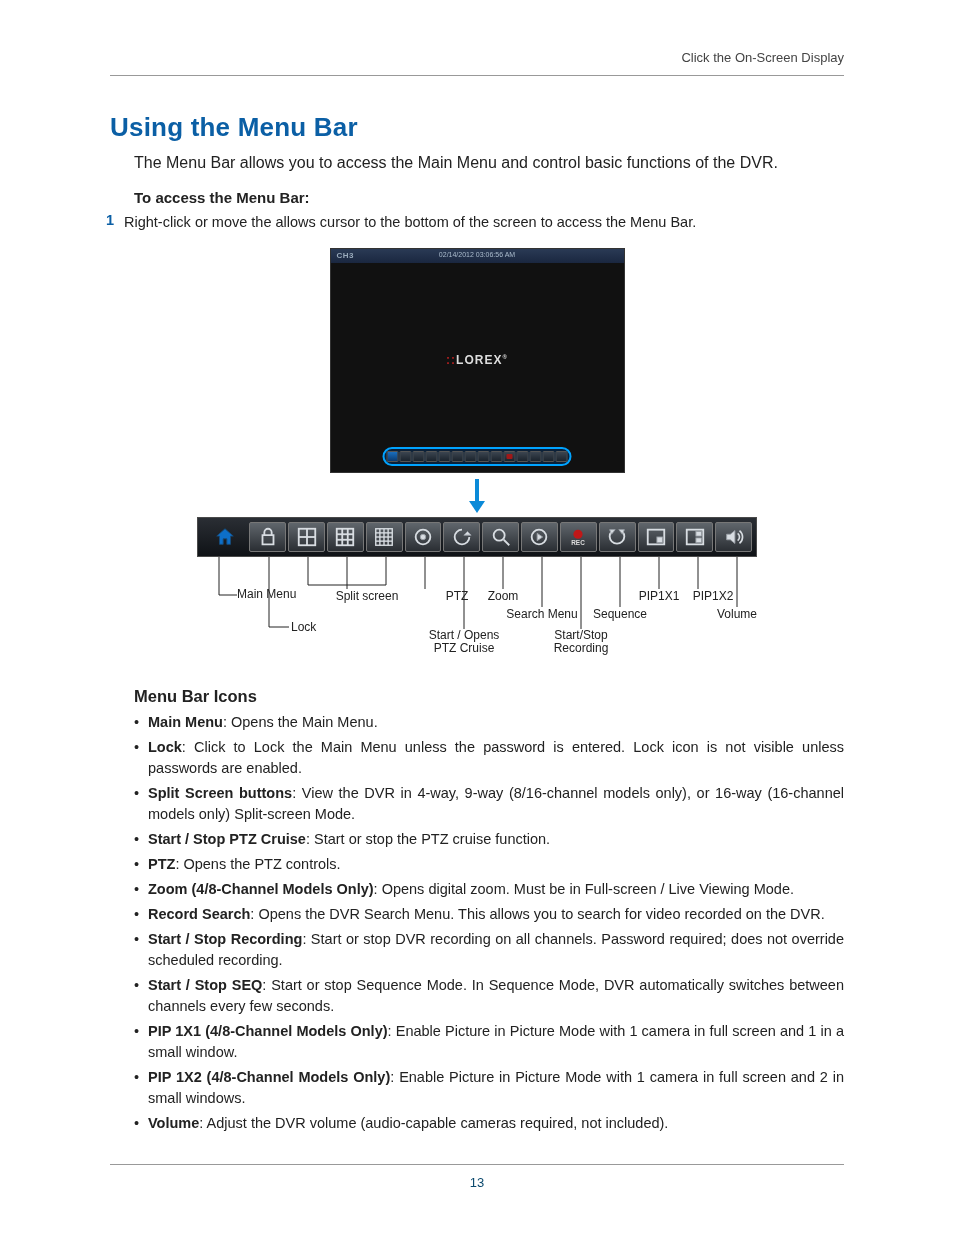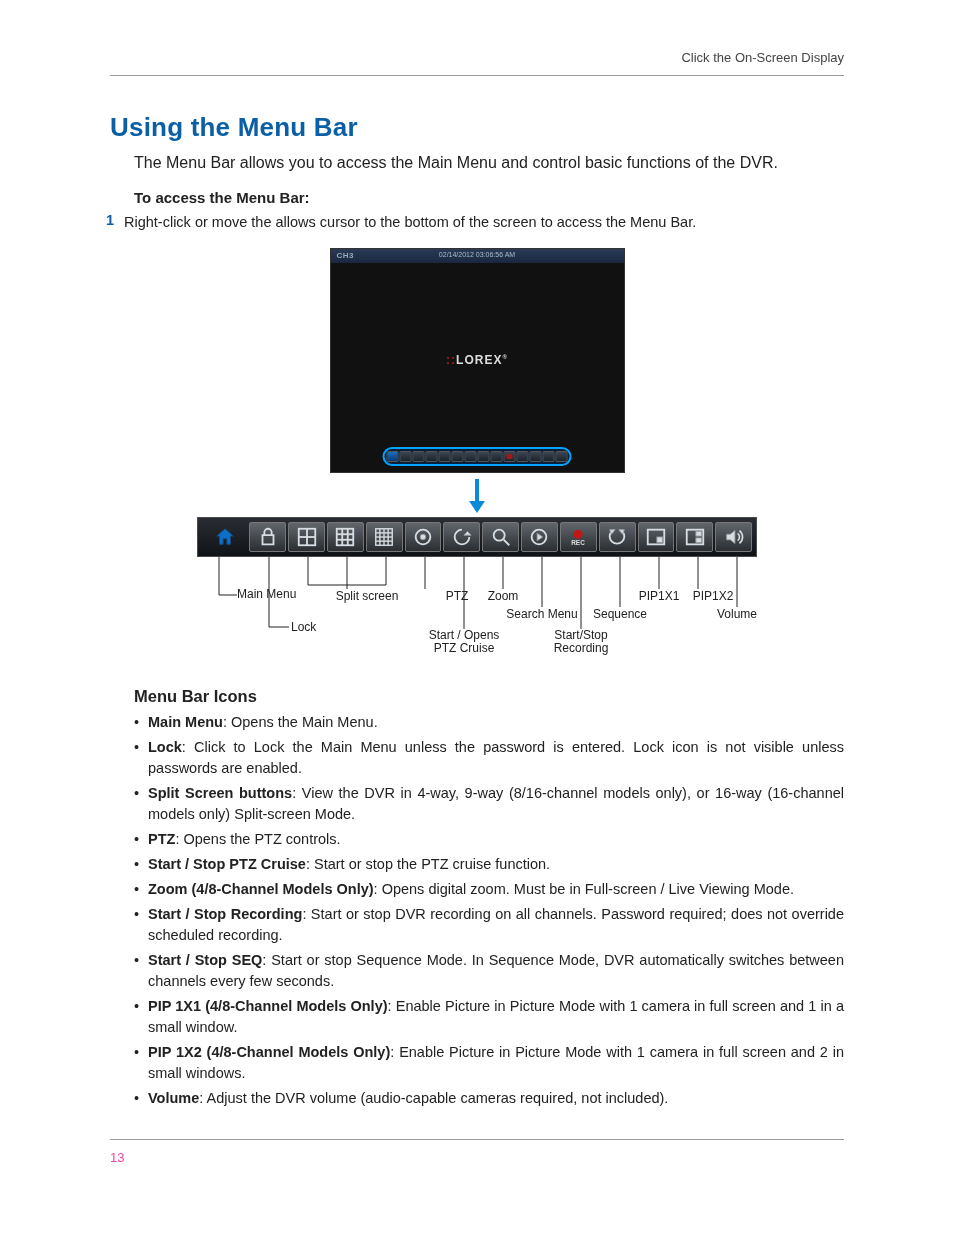--- a/index.html
+++ b/index.html
@@ -35,21 +35,21 @@
   .home-icon path { fill: #0d6fc9; stroke:#174a78; }
   .gen-icon { fill: #d8dde2; stroke: #9aa0a6; }
   .callouts { position: relative; width: 100%; height: 110px; }
   .callouts svg { position: absolute; top: 0; left: 0; }
   .cl-label { position: absolute; font-size: 12px; color: #222; text-align: center; white-space: nowrap; }
   h2 { font-size: 16.5px; font-weight: 700; margin: 10px 0 6px 24px; }
   ul.icon-list { list-style: none; margin: 0 0 16px 24px; }
   ul.icon-list li { font-size: 14.5px; line-height: 1.45; margin-bottom: 4px; padding-left: 14px; position: relative; text-align: justify; }
   ul.icon-list li::before { content: "•"; position: absolute; left: 0; top: 0; }
   .b { font-weight: 700; }
-  .page-num { text-align: left; font-size: 13px; color: #ec4899; }
+  .page-num { text-align: center; font-size: 13px; color: #0c4a6e; }
 </style>
 </head>
 <body>
 
 <div class="page">
 
   <div class="header-right">Click the On-Screen Display</div>
   <hr class="hr">
 
   <h1>Using the Menu Bar</h1>
@@ -229,23 +229,24 @@
         <div class="cl-label" style="left:540px; top:50px; transform:translateX(-50%);">Volume</div>
       </div>
     </div>
   </div>
 
   <h2>Menu Bar Icons</h2>
   <ul class="icon-list">
     <li><span class="b">Main Menu</span><span>: Opens the Main Menu.</span></li>
     <li><span class="b">Lock</span><span>: Click to Lock the Main Menu unless the password is entered. Lock icon is not visible unless passwords are enabled.</span></li>
     <li><span class="b">Split Screen buttons</span><span>: View the DVR in 4-way, 9-way (8/16-channel models only), or 16-way (16-channel models only) Split-screen Mode.</span></li>
+    <li><span class="b">Start / Stop PTZ Cruise</span><span>: Start or stop the PTZ cruise function.</span></li>
     <li><span class="b">PTZ</span><span>: Opens the PTZ controls.</span></li>
-    <li><span class="b">Start / Stop PTZ Cruise</span><span>: Start or stop the PTZ cruise function.</span></li>
     <li><span class="b">Zoom (4/8-Channel Models Only)</span><span>: Opens digital zoom. Must be in Full-screen / Live Viewing Mode.</span></li>
+    <li><span class="b">Record Search</span><span>: Opens the DVR Search Menu. This allows you to search for video recorded on the DVR.</span></li>
     <li><span class="b">Start / Stop Recording</span><span>: Start or stop DVR recording on all channels. Password required; does not override scheduled recording.</span></li>
     <li><span class="b">Start / Stop SEQ</span><span>: Start or stop Sequence Mode. In Sequence Mode, DVR automatically switches between channels every few seconds.</span></li>
     <li><span class="b">PIP 1X1 (4/8-Channel Models Only)</span><span>: Enable Picture in Picture Mode with 1 camera in full screen and 1 in a small window.</span></li>
     <li><span class="b">PIP 1X2 (4/8-Channel Models Only)</span><span>: Enable Picture in Picture Mode with 1 camera in full screen and 2 in small windows.</span></li>
     <li><span class="b">Volume</span><span>: Adjust the DVR volume (audio-capable cameras required, not included).</span></li>
   </ul>
 
   <hr class="hr2">
   <div class="page-num">13</div>
 </div>

